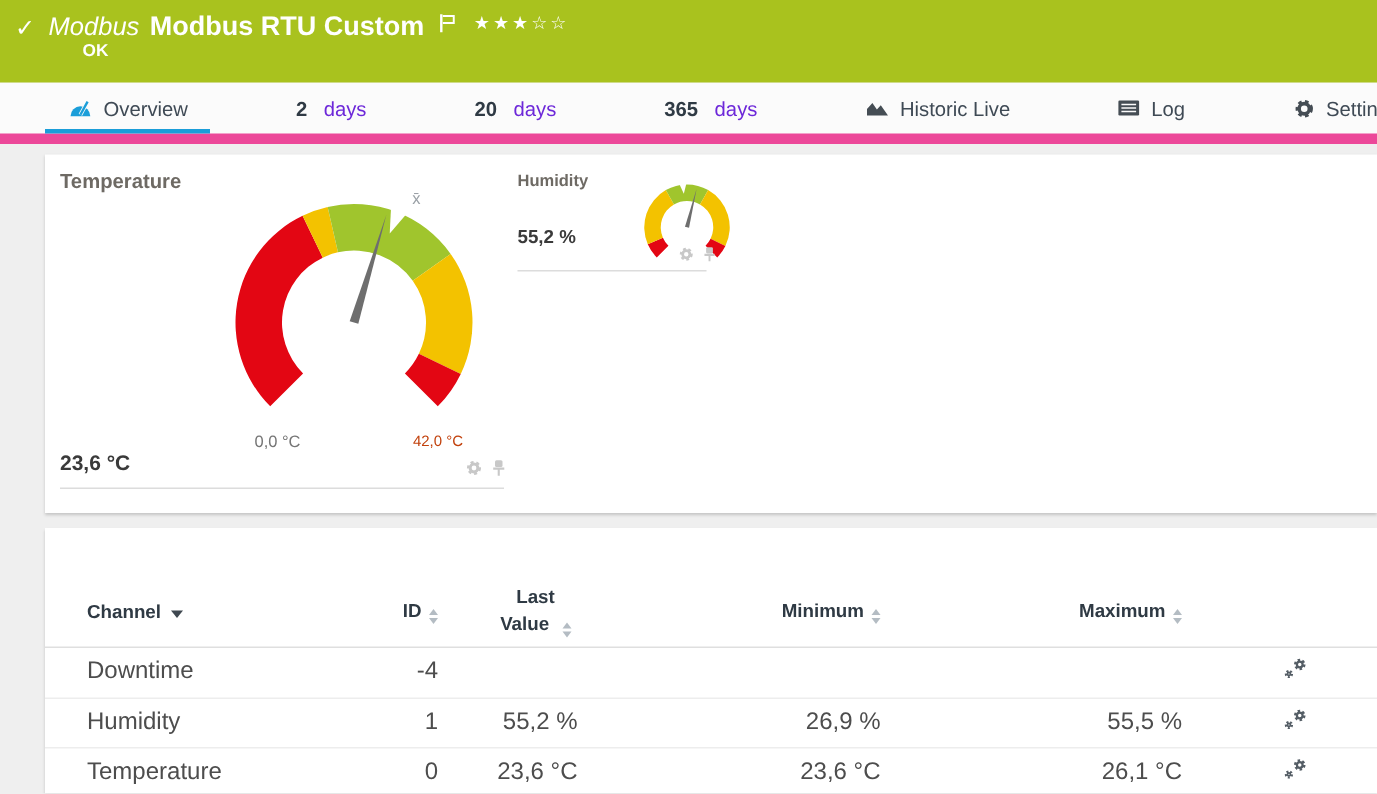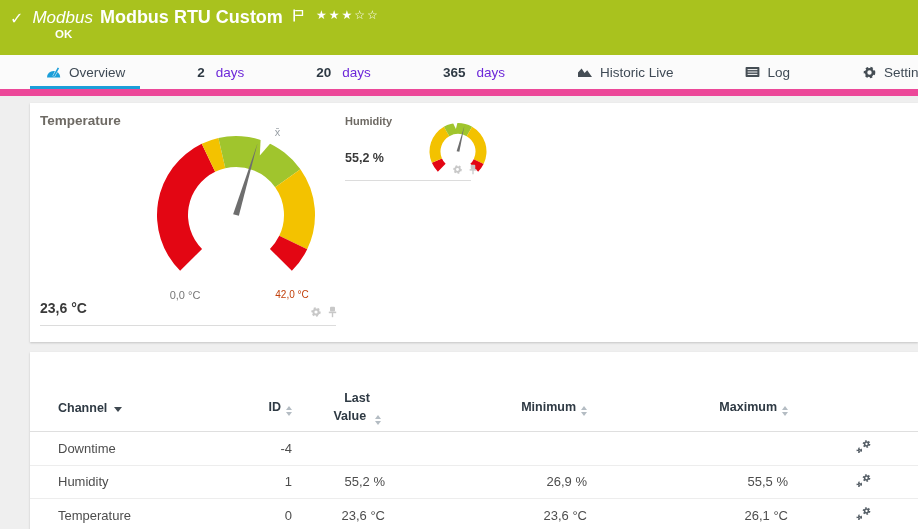--- a/index.html
+++ b/index.html
@@ -45,21 +45,21 @@
   .g-tools-sm { left:422px; top:61px; }
   .g-divider { position:absolute; height:1px; background:#dcdcdc; }
   .g-div-lg { left:10px; width:296px; top:222px; }
   .g-div-sm { left:315px; width:126px; top:77px; }
 
   
   .table-panel { height:177px; padding-top:12px; }
   .thead { display:flex; align-items:center; padding:26px 0 6px 0; border-bottom:1px solid #dfdfdf;
            font-size:12.5px; font-weight:bold; color:#2f3a44; }
   .trow { display:flex; align-items:center; height:33.5px; border-bottom:1px solid #ededed;
-          font-size:13px; color:#4d4d4d; }
+          font-size:16px; color:#4d4d4d; }
   .c-channel { width:210px; padding-left:28px; text-align:left; }
   .c-id   { width:52px;  text-align:right; }
   .c-last { width:93px;  text-align:right; }
   .c-min  { width:202px; text-align:right; }
   .c-max  { width:201px; text-align:right; }
   .c-act  { flex:1; padding-left:67px; }
   .wrapbox { display:inline-block; width:56px; text-align:center; line-height:1.4; }
   .caret { display:inline-block; width:0; height:0; border-left:4.5px solid transparent;
            border-right:4.5px solid transparent; border-top:5px solid #3f4850; margin-left:7px; }
   .sort { display:inline-flex; flex-direction:column; gap:2px; margin-left:5px; vertical-align:1px; }

